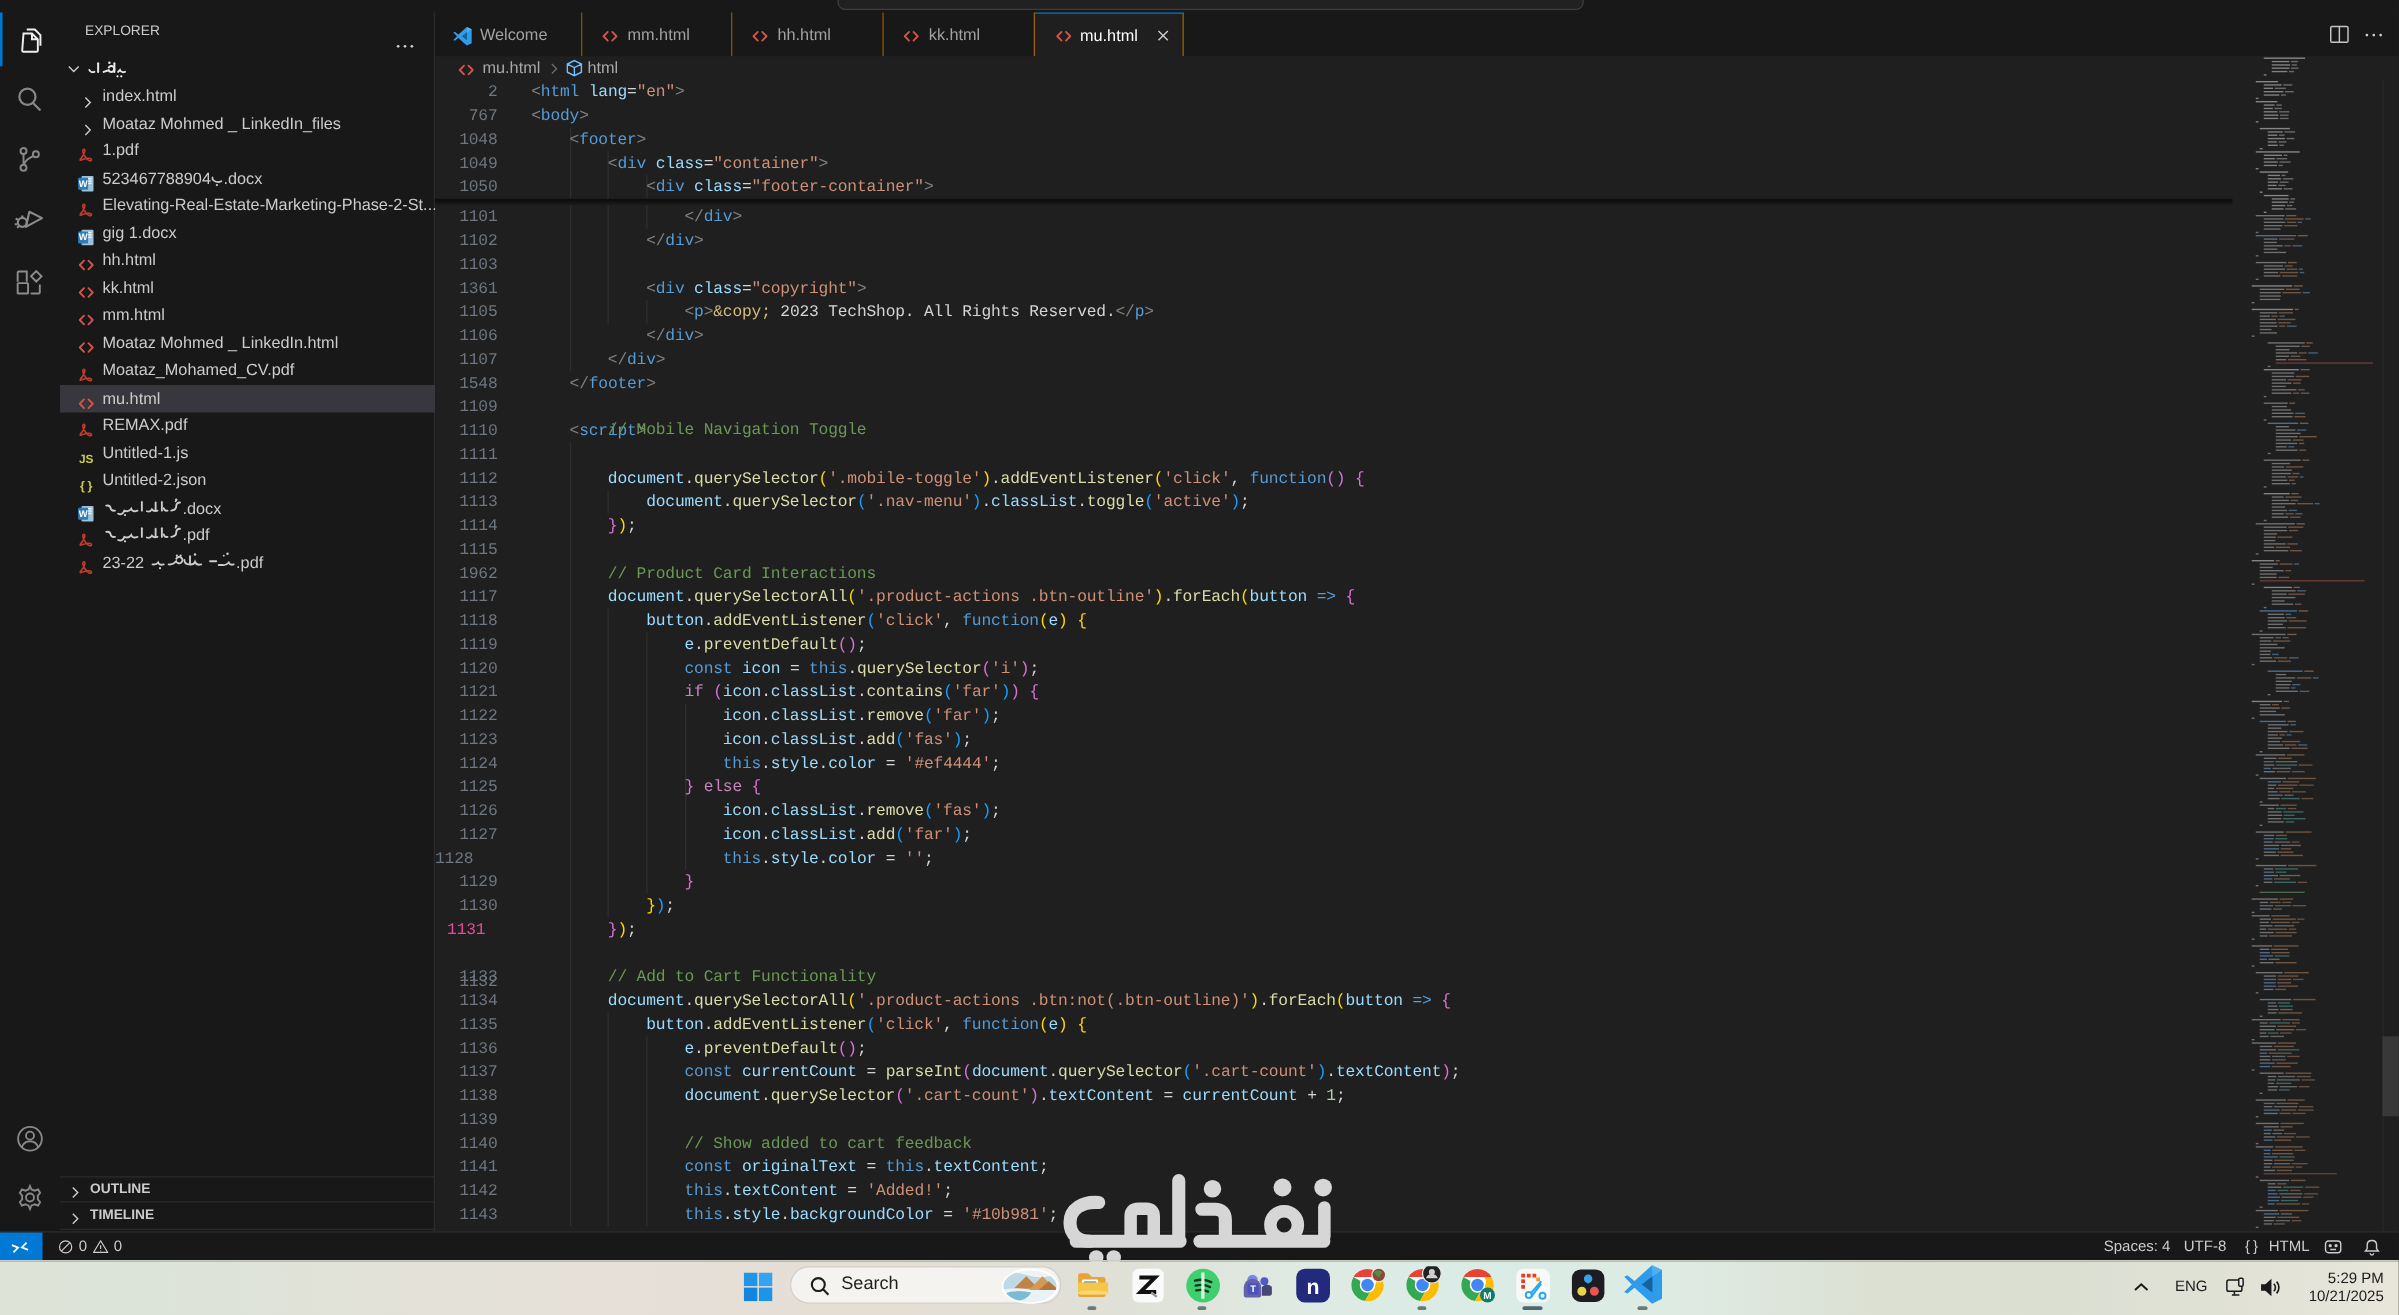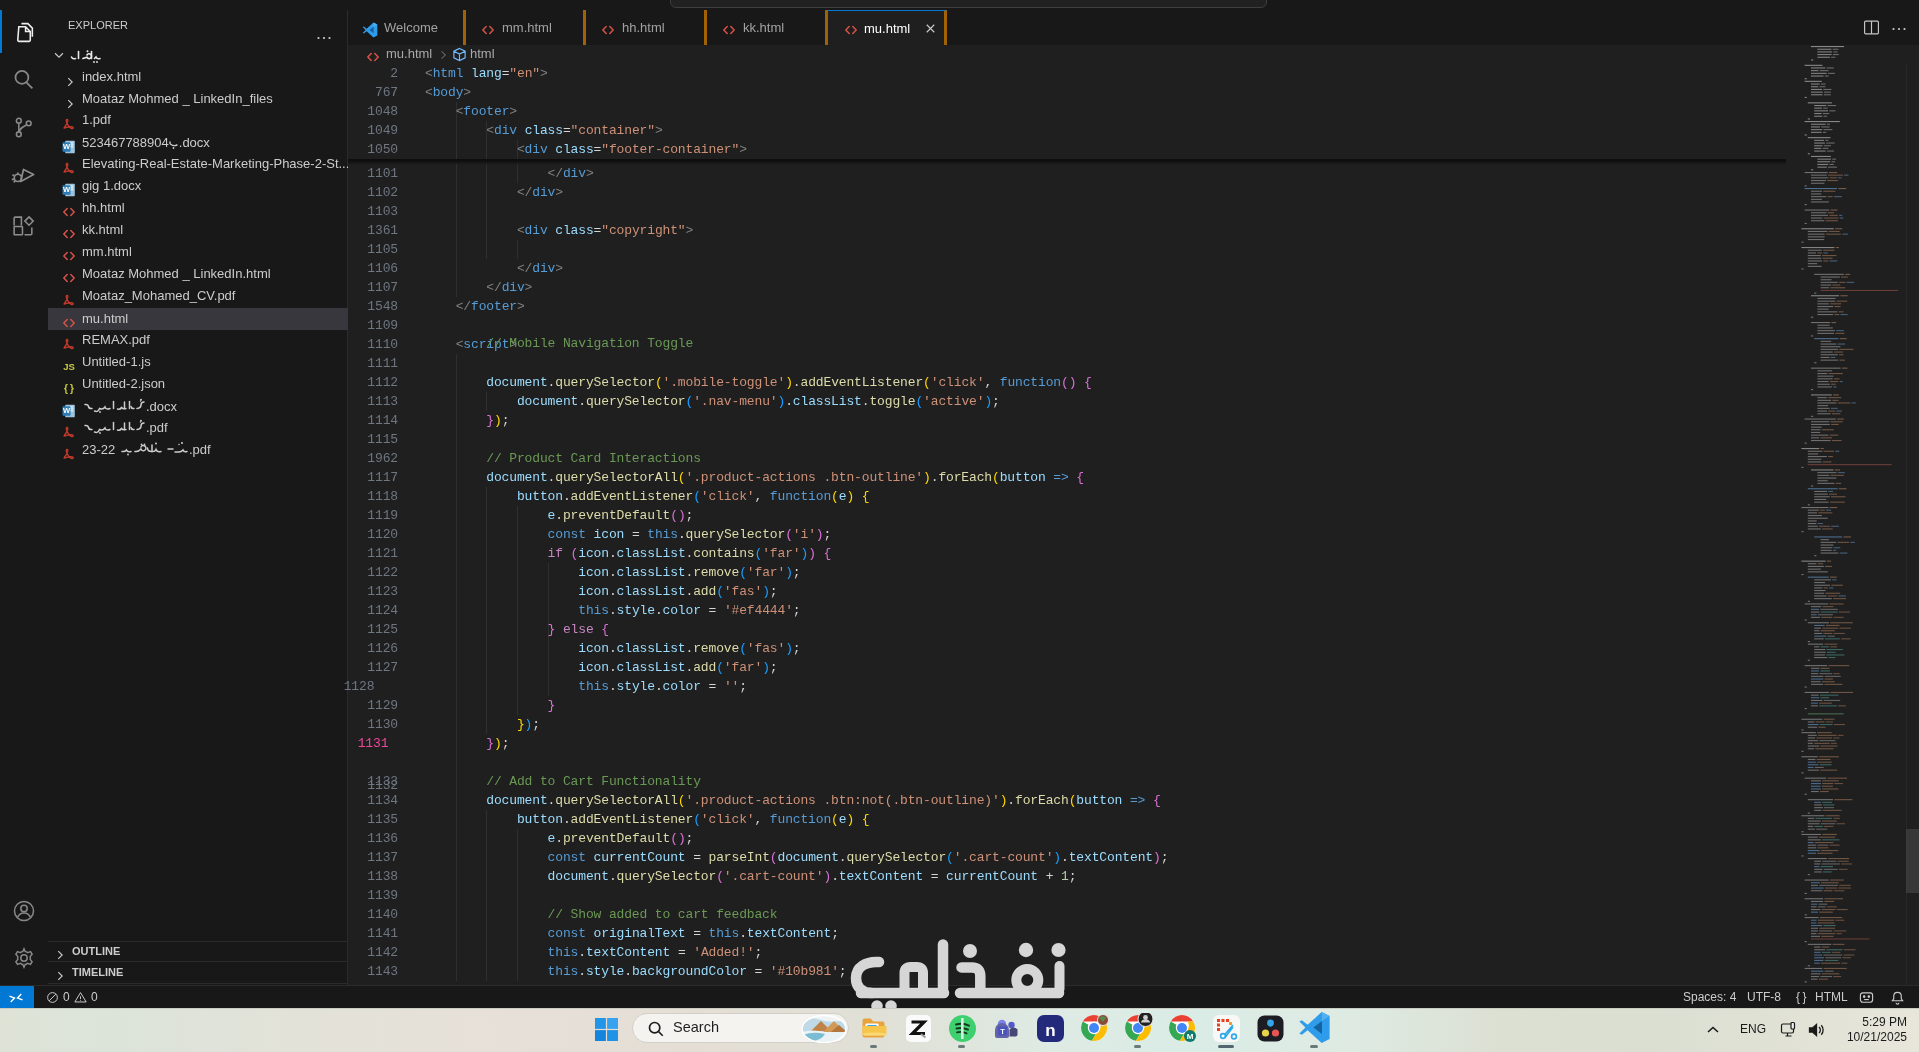--- a/index.html
+++ b/index.html
@@ -1,20 +1,20 @@
 <!DOCTYPE html>
 <html><head><meta charset="utf-8"><style>
 *{margin:0;padding:0;box-sizing:border-box}
 html,body{width:1919px;height:1052px;overflow:hidden;background:#1f1f1f;
  font-family:"Liberation Sans",sans-serif;-webkit-font-smoothing:antialiased}
 .abs{position:absolute}
 .cl{position:absolute;height:19px;line-height:19px;white-space:pre;
  font-family:"Liberation Mono",monospace;font-size:13px;letter-spacing:-0.14px}
 .cl i{font-style:normal;letter-spacing:-0.14px}
-.tab{position:absolute;top:10px;height:35px;background:#181818;border-right:3px solid #a16207}
+.tab{position:absolute;top:10px;height:35px;background:#181818;border-right:1px solid #a16207}
 .tab .lbl{position:absolute;top:0;height:35px;line-height:35px;font-size:13px;color:#a2a2a2;white-space:nowrap}
 span svg,.tx svg{display:inline-block;vertical-align:middle}
 .tk{z-index:41}
 </style></head>
 <body>
 <div class="abs" style="left:0;top:0;width:1919px;height:1052px;background:#1f1f1f">
 
 <div class="abs" style="left:0;top:0;width:1919px;height:10px;background:#181818;overflow:hidden">
   <div class="abs" style="left:670px;top:-22px;width:597px;height:30px;background:#212121;border:1px solid #3e3e3e;border-radius:6px"></div>
 </div>
@@ -1001,40 +1001,41 @@
     <div class="cl" style="top:487px;left:348px;width:50px;text-align:right;color:#6e7681">1118</div>
     <div class="cl" style="top:506px;left:348px;width:50px;text-align:right;color:#6e7681">1119</div>
     <div class="cl" style="top:525px;left:348px;width:50px;text-align:right;color:#6e7681">1120</div>
     <div class="cl" style="top:544px;left:348px;width:50px;text-align:right;color:#6e7681">1121</div>
     <div class="cl" style="top:563px;left:348px;width:50px;text-align:right;color:#6e7681">1122</div>
     <div class="cl" style="top:582px;left:348px;width:50px;text-align:right;color:#6e7681">1123</div>
     <div class="cl" style="top:601px;left:348px;width:50px;text-align:right;color:#6e7681">1124</div>
     <div class="cl" style="top:620px;left:348px;width:50px;text-align:right;color:#6e7681">1125</div>
     <div class="cl" style="top:639px;left:348px;width:50px;text-align:right;color:#6e7681">1126</div>
     <div class="cl" style="top:658px;left:348px;width:50px;text-align:right;color:#6e7681">1127</div>
-    <div class="cl" style="top:677px;left:334px;width:50px;text-align:center;color:#6e7681">1128</div>
+    <div class="cl" style="top:677px;left:348px;width:50px;text-align:left;color:#6e7681">1128</div>
     <div class="cl" style="top:696px;left:348px;width:50px;text-align:right;color:#6e7681">1129</div>
     <div class="cl" style="top:715px;left:348px;width:50px;text-align:right;color:#6e7681">1130</div>
     <div class="cl" style="top:734px;left:348px;width:50px;text-align:center;color:#ec4899">1131</div>
     <div class="cl" style="top:776px;left:348px;width:50px;text-align:right;color:#6e7681">1132</div>
     <div class="cl" style="top:772px;left:348px;width:50px;text-align:right;color:#6e7681">1133</div>
     <div class="cl" style="top:791px;left:348px;width:50px;text-align:right;color:#6e7681">1134</div>
     <div class="cl" style="top:810px;left:348px;width:50px;text-align:right;color:#6e7681">1135</div>
     <div class="cl" style="top:829px;left:348px;width:50px;text-align:right;color:#6e7681">1136</div>
     <div class="cl" style="top:848px;left:348px;width:50px;text-align:right;color:#6e7681">1137</div>
     <div class="cl" style="top:867px;left:348px;width:50px;text-align:right;color:#6e7681">1138</div>
     <div class="cl" style="top:886px;left:348px;width:50px;text-align:right;color:#6e7681">1139</div>
     <div class="cl" style="top:905px;left:348px;width:50px;text-align:right;color:#6e7681">1140</div>
     <div class="cl" style="top:924px;left:348px;width:50px;text-align:right;color:#6e7681">1141</div>
     <div class="cl" style="top:943px;left:348px;width:50px;text-align:right;color:#6e7681">1142</div>
     <div class="cl" style="top:962px;left:348px;width:50px;text-align:right;color:#6e7681">1143</div>
     <div class="cl" style="top:164px;left:425px"><i style="color:#cccccc">                </i><i style="color:#808080">&lt;/</i><i style="color:#569cd6">div</i><i style="color:#808080">&gt;</i></div>
     <div class="cl" style="top:183px;left:425px"><i style="color:#cccccc">            </i><i style="color:#808080">&lt;/</i><i style="color:#569cd6">div</i><i style="color:#808080">&gt;</i></div>
     <div class="cl" style="top:202px;left:425px"></div>
     <div class="cl" style="top:221px;left:425px"><i style="color:#cccccc">            </i><i style="color:#808080">&lt;</i><i style="color:#569cd6">div</i><i style="color:#cccccc"> </i><i style="color:#9cdcfe">class</i><i style="color:#d4d4d4">=</i><i style="color:#ce9178">"copyright"</i><i style="color:#808080">&gt;</i></div>
+    <div class="cl" style="top:240px;left:425px"><i style="color:#cccccc">                </i><i style="color:#808080">&lt;</i><i style="color:#569cd6">p</i><i style="color:#808080">&gt;</i><i style="color:#d7ba7d">&amp;copy;</i><i style="color:#d4d4d4"> 2023 TechShop. All Rights Reserved.</i><i style="color:#808080">&lt;/</i><i style="color:#569cd6">p</i><i style="color:#808080">&gt;</i></div>
     <div class="cl" style="top:259px;left:425px"><i style="color:#cccccc">            </i><i style="color:#808080">&lt;/</i><i style="color:#569cd6">div</i><i style="color:#808080">&gt;</i></div>
     <div class="cl" style="top:278px;left:425px"><i style="color:#cccccc">        </i><i style="color:#808080">&lt;/</i><i style="color:#569cd6">div</i><i style="color:#808080">&gt;</i></div>
     <div class="cl" style="top:297px;left:425px"><i style="color:#cccccc">    </i><i style="color:#808080">&lt;/</i><i style="color:#569cd6">footer</i><i style="color:#808080">&gt;</i></div>
     <div class="cl" style="top:316px;left:425px"></div>
     <div class="cl" style="top:335px;left:425px"><i style="color:#cccccc">    </i><i style="color:#808080">&lt;</i><i style="color:#569cd6">script</i><i style="color:#808080">&gt;</i></div>
     <div class="cl" style="top:334px;left:425px"><i style="color:#cccccc">        </i><i style="color:#6a9955">// Mobile Navigation Toggle</i></div>
     <div class="cl" style="top:373px;left:425px"><i style="color:#cccccc">        </i><i style="color:#9cdcfe">document</i><i style="color:#d4d4d4">.</i><i style="color:#dcdcaa">querySelector</i><i style="color:#ffd700">(</i><i style="color:#ce9178">'.mobile-toggle'</i><i style="color:#ffd700">)</i><i style="color:#d4d4d4">.</i><i style="color:#dcdcaa">addEventListener</i><i style="color:#ffd700">(</i><i style="color:#ce9178">'click'</i><i style="color:#d4d4d4">, </i><i style="color:#569cd6">function</i><i style="color:#da70d6">(</i><i style="color:#da70d6">)</i><i style="color:#cccccc"> </i><i style="color:#da70d6">{</i></div>
     <div class="cl" style="top:392px;left:425px"><i style="color:#cccccc">            </i><i style="color:#9cdcfe">document</i><i style="color:#d4d4d4">.</i><i style="color:#dcdcaa">querySelector</i><i style="color:#179fff">(</i><i style="color:#ce9178">'.nav-menu'</i><i style="color:#179fff">)</i><i style="color:#d4d4d4">.</i><i style="color:#9cdcfe">classList</i><i style="color:#d4d4d4">.</i><i style="color:#dcdcaa">toggle</i><i style="color:#179fff">(</i><i style="color:#ce9178">'active'</i><i style="color:#179fff">)</i><i style="color:#d4d4d4">;</i></div>
     <div class="cl" style="top:411px;left:425px"><i style="color:#cccccc">        </i><i style="color:#da70d6">}</i><i style="color:#ffd700">)</i><i style="color:#d4d4d4">;</i></div>
     <div class="cl" style="top:430px;left:425px"></div>

